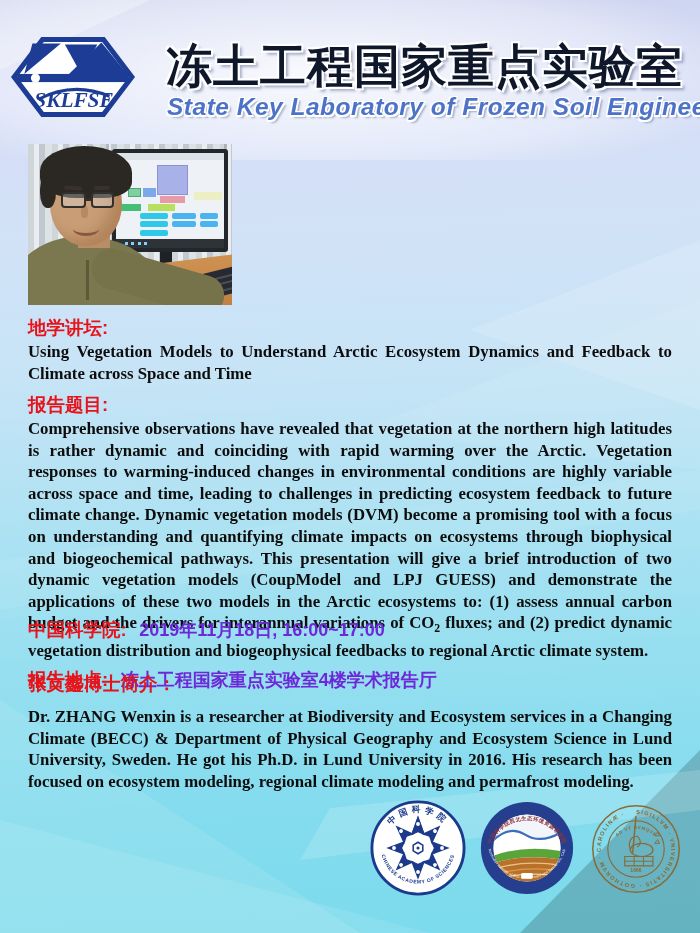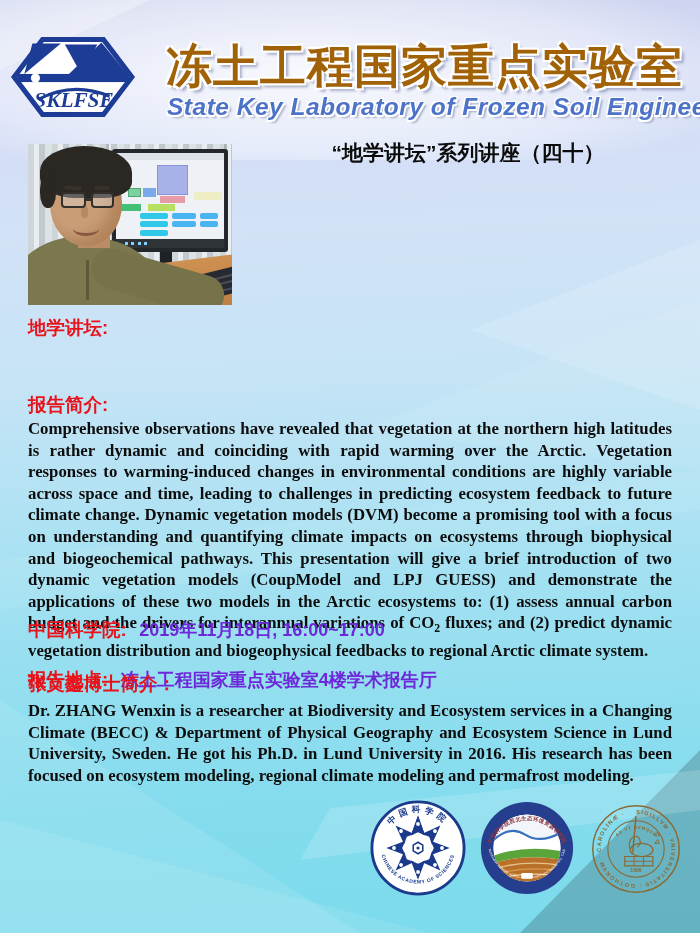--- a/index.html
+++ b/index.html
@@ -13,21 +13,21 @@
   .facets{position:absolute;inset:0;pointer-events:none;}
   .header-glow{
     position:absolute;left:-40px;top:-30px;width:780px;height:190px;
     background:radial-gradient(ellipse at 45% 55%, rgba(255,255,255,0.85) 0%, rgba(255,255,255,0.35) 55%, rgba(255,255,255,0) 75%);
     pointer-events:none;
   }
   
   .logo-box{position:absolute;left:4px;top:26px;width:138px;height:102px;}
   .title-cn{
     position:absolute;left:166px;top:36px;width:530px;
-    font-size:46px;font-weight:bold;letter-spacing:1px;color:#a16207;
+    font-size:46px;font-weight:bold;letter-spacing:1px;color:#0f172a;
     text-shadow:-2px -2px 0 #fff,2px -2px 0 #fff,-2px 2px 0 #fff,2px 2px 0 #fff,4px 4px 3px rgba(96,108,150,0.55);
     white-space:nowrap;
   }
   .title-en{
     position:absolute;left:167px;top:93px;width:530px;
     font-size:24.5px;font-weight:bold;font-style:italic;color:#4d73c8;letter-spacing:0.5px;
     text-shadow:-1.5px -1.5px 0 #fff,1.5px -1.5px 0 #fff,-1.5px 1.5px 0 #fff,1.5px 1.5px 0 #fff,3px 3px 2px rgba(96,108,150,0.5);
     white-space:nowrap;
   }
   
@@ -162,44 +162,44 @@
   <div class="glass g1"></div>
   <div class="glass g2"></div>
   <div class="g-bridge"></div>
   <div class="brow b1"></div>
   <div class="brow b2"></div>
   <div class="nose"></div>
   <div class="mouth"></div>
 </div>
 
 <div class="announce">
-  <p class="series-title">“地学讲坛”系列讲座（四十）</p>
 </div>
 
 <div class="sec" style="top:315px;">
   <span class="red-h">地学讲坛:</span>
+  <p class="serif-body" style="margin-top:1px;">Using Vegetation Models to Understand Arctic Ecosystem Dynamics and Feedback to Climate across Space and Time</p>
 </div>
 
 <div class="sec" style="top:392px;">
-  <span class="red-h">报告简介:</span>
+  <span class="red-h">报告题目:</span>
   <p class="serif-body" style="margin-top:1px;"><span>Comprehensive observations have revealed that vegetation at the northern high latitudes is rather dynamic and coinciding with rapid warming over the Arctic. Vegetation responses to warming-induced changes in environmental conditions are highly variable across space and time, leading to challenges in predicting ecosystem feedback to future climate change. Dynamic vegetation models (DVM) become a promising tool with a focus on understanding and quantifying climate impacts on ecosystems through biophysical and biogeochemical pathways. This presentation will give a brief introduction of two dynamic vegetation models (CoupModel and LPJ GUESS) and demonstrate the applications of these two models in the Arctic ecosystems to: (1) assess annual carbon budget and the drivers for interannual variations of CO</span><sub>2</sub><span> fluxes; and (2) predict dynamic vegetation distribution and biogeophysical feedbacks to regional Arctic climate system.</span></p>
 </div>
 
 <div class="sec inline-line" style="top:617px;">
   <span class="red-h">中国科学院:</span>
   <span class="cjk-val" style="margin-left:8px;">2019年11月18日, 16:00~17:00</span>
 </div>
 <div class="sec inline-line" style="top:641px;margin-top:26px;">
   <span class="red-h">报告地点:</span>
   <span class="cjk-val" style="margin-left:8px;">冻土工程国家重点实验室4楼学术报告厅</span>
 </div>
 
 <div class="sec" style="top:671px;">
   <span class="red-h">张文鑫博士简介：</span>
-  <p class="serif-body" style="margin-top:4px;">Dr. ZHANG Wenxin is a researcher at Biodiversity and Ecosystem services in a Changing Climate (BECC) &amp; Department of Physical Geography and Ecosystem Science in Lund University, Sweden. He got his Ph.D. in Lund University in 2016. His research has been focused on ecosystem modeling, regional climate modeling and permafrost modeling.</p>
+  <p class="serif-body" style="margin-top:10px;">Dr. ZHANG Wenxin is a researcher at Biodiversity and Ecosystem services in a Changing Climate (BECC) &amp; Department of Physical Geography and Ecosystem Science in Lund University, Sweden. He got his Ph.D. in Lund University in 2016. His research has been focused on ecosystem modeling, regional climate modeling and permafrost modeling.</p>
 </div>
 
 <div class="logo-circle l-cas">
   <svg width="96" height="96" viewBox="0 0 100 100">
     <defs>
       <path id="casTop" d="M 13 50 A 37 37 0 0 1 87 50"></path>
       <path id="casBot" d="M 11 48 A 39 39 0 0 0 89 48"></path>
     </defs>
     <circle cx="50" cy="50" r="48" fill="#ffffff" stroke="#1b3a8c" stroke-width="3"></circle>
     <g fill="#1b3a8c">

